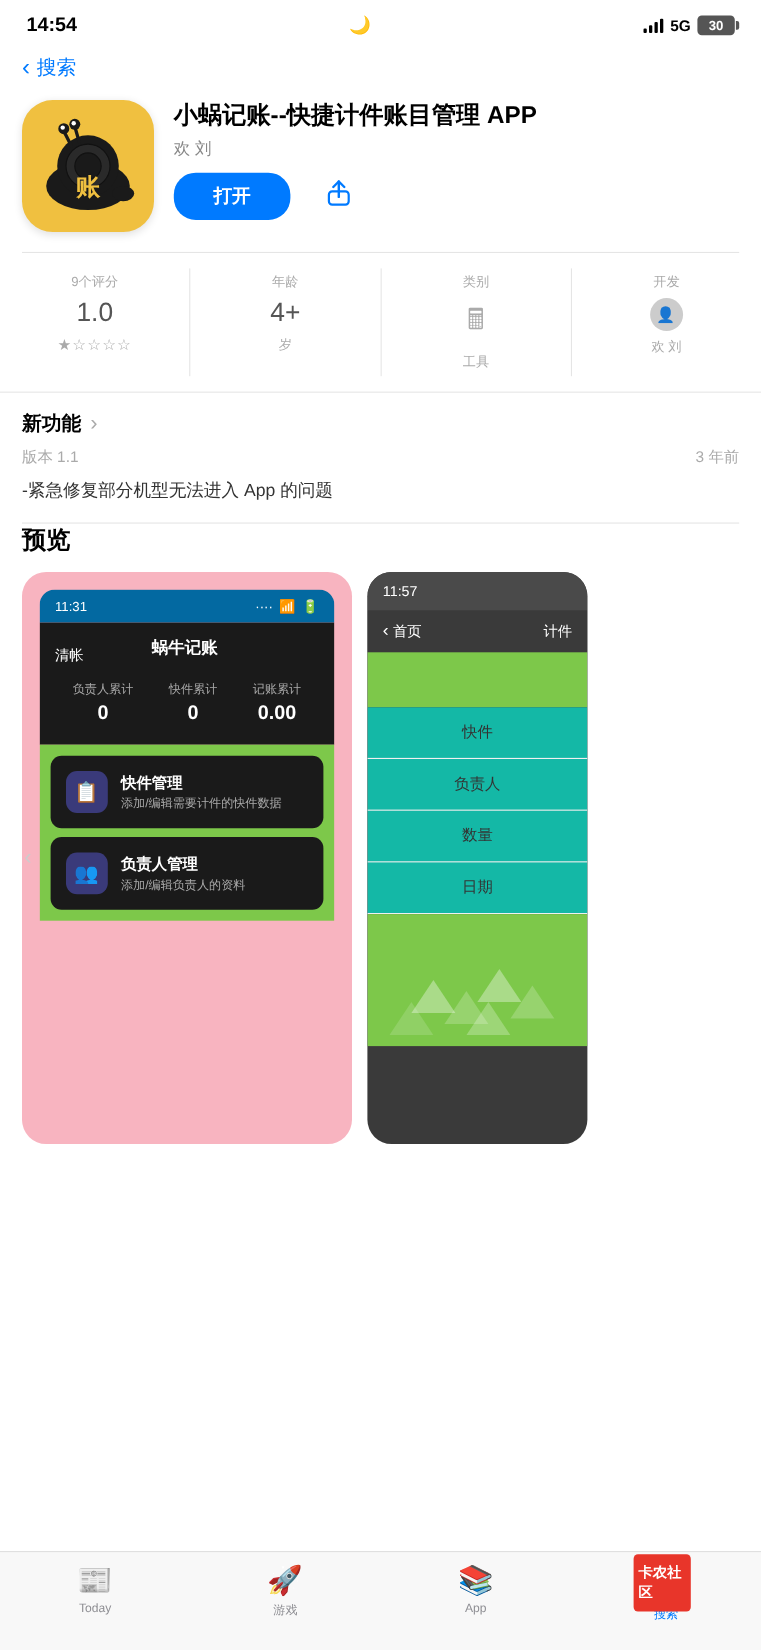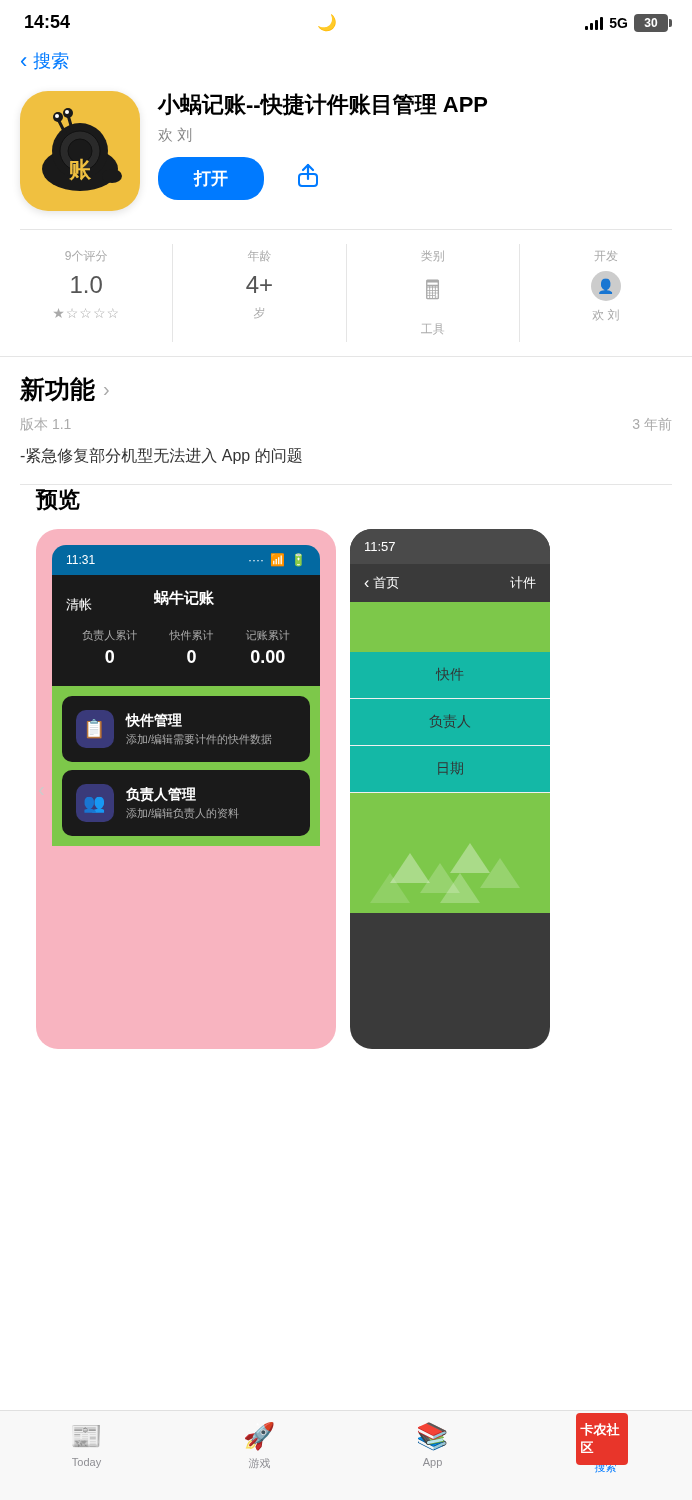--- a/index.html
+++ b/index.html
@@ -228,21 +228,21 @@
     .section {
       padding: 16px 20px;
     }
     .section-title-row {
       display: flex;
       align-items: center;
       gap: 4px;
       margin-bottom: 10px;
     }
     .section-title {
-      font-size: 25px;
+      font-size: 18px;
       font-weight: 700;
       color: #000;
     }
     .section-chevron {
       font-size: 20px;
       color: #aaa;
       margin-left: 4px;
     }
     .version-row {
       display: flex;
@@ -260,21 +260,20 @@
     }
     .update-note {
       font-size: 16px;
       color: #333;
       line-height: 1.5;
     }
 
     
     .preview-section {
       padding: 0 20px 20px 20px;
-      margin-left: 16px;
     }
     .preview-title {
       font-size: 22px;
       font-weight: 700;
       color: #000;
       margin-bottom: 14px;
     }
     .preview-scroll {
       display: flex;
       gap: 14px;
@@ -681,20 +680,21 @@
             <span style="color:#fff;font-size:13px;">首页</span>
           </div>
           <span class="ss2-nav-right">计件</span>
         </div>
 
         <div class="ss2-green-area" style="background:#7dc84a;height:50px;"></div>
 
         <div class="ss2-list">
           <div class="ss2-list-item">快件</div>
           <div class="ss2-list-item">负责人</div>
+          <div class="ss2-list-item">数量</div>
           <div class="ss2-list-item">日期</div>
         </div>
 
         <div class="ss2-bottom-green">
           <div class="ss2-triangles">
 
             <svg width="160" height="100" viewBox="0 0 160 100">
               <polygon points="20,80 40,50 60,80" fill="rgba(255,255,255,0.35)"></polygon>
               <polygon points="50,90 70,60 90,90" fill="rgba(255,255,255,0.2)"></polygon>
               <polygon points="80,70 100,40 120,70" fill="rgba(255,255,255,0.35)"></polygon>

